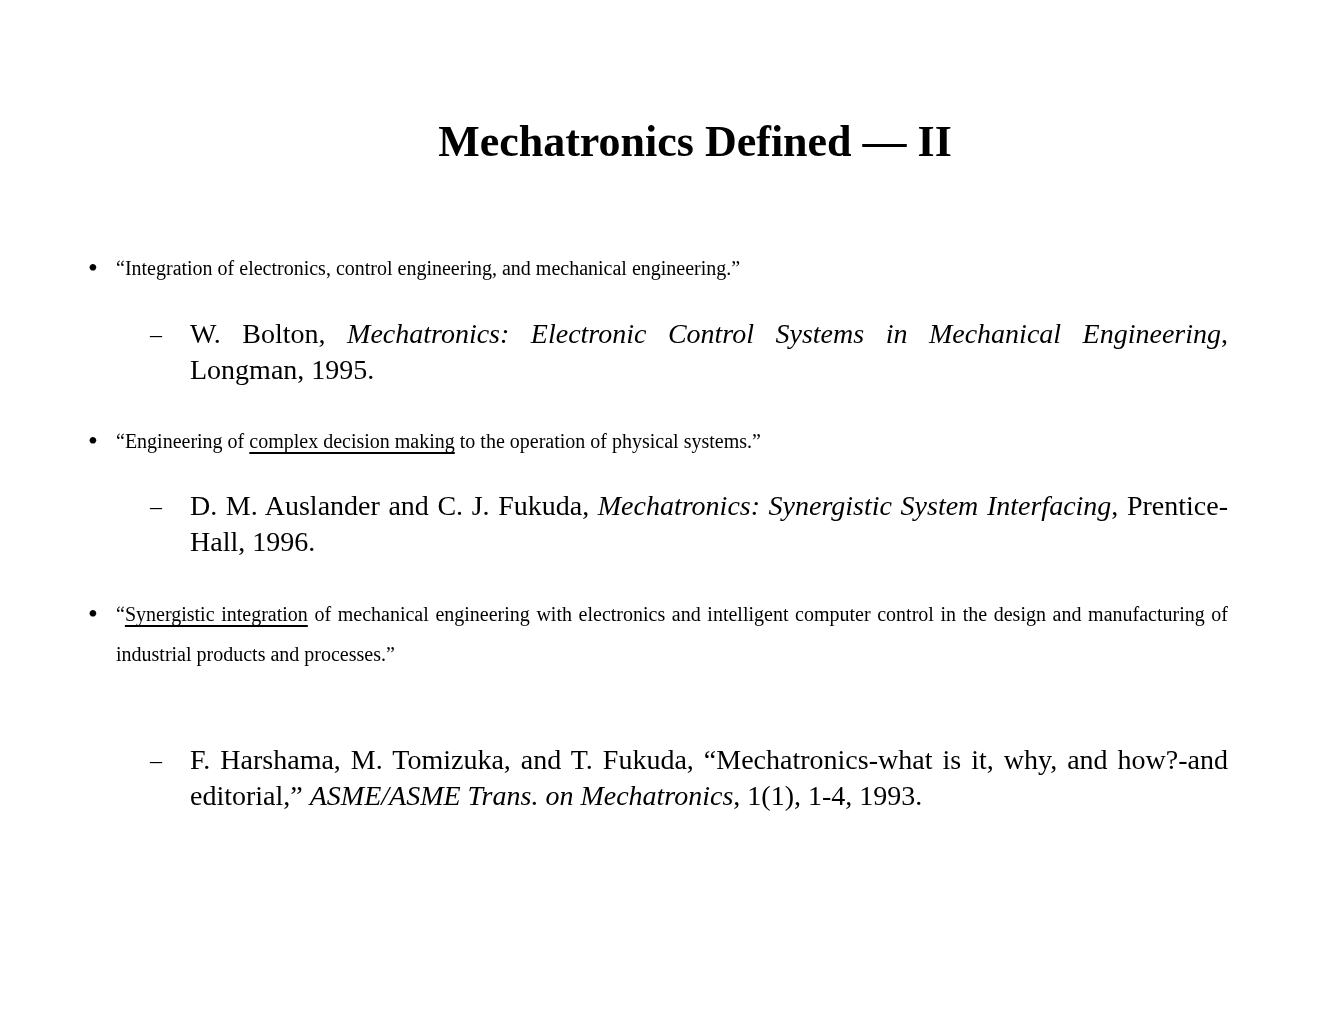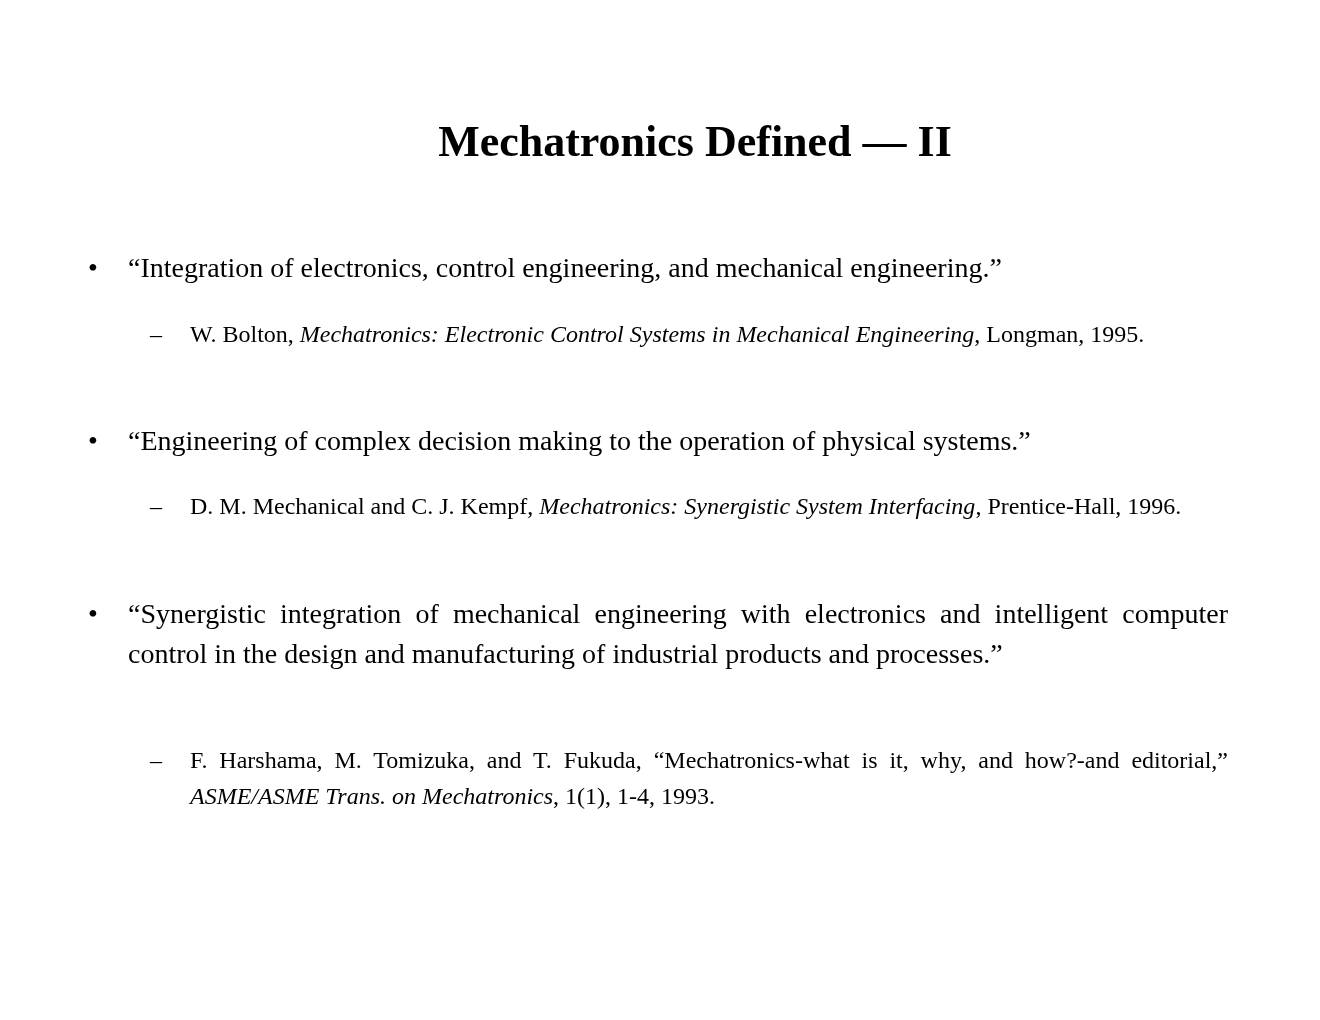--- a/index.html
+++ b/index.html
@@ -32,45 +32,46 @@
       width: 1140px;
     }
     .bullet-marker {
       position: absolute;
       left: 0;
       top: 0;
       font-size: 28px;
       line-height: 40px;
     }
     .bullet-text {
-      margin-left: 40px;
-      font-size: 28px;
+      margin-left: 28px;
+      font-size: 20px;
       line-height: 40px;
       text-align: justify;
       text-align-last: left;
     }
     .u {
+      text-decoration: underline;
       text-decoration-thickness: 2px;
       text-underline-offset: 4px;
     }
     .sub {
       position: absolute;
       left: 150px;
       width: 1078px;
     }
     .sub-marker {
       position: absolute;
       left: 0;
       top: 0;
       font-size: 24px;
       line-height: 36px;
     }
     .sub-text {
       margin-left: 40px;
-      font-size: 24px;
+      font-size: 28px;
       line-height: 36px;
       text-align: justify;
       text-align-last: left;
     }
     .it { font-style: italic; }
   </style>
 </head>
 <body>
 
 <h1 class="slide-title">Mechatronics Defined — II</h1>
@@ -85,21 +86,21 @@
   <span class="sub-marker">–</span>
   <div class="sub-text"><span>W. Bolton, </span><span class="it">Mechatronics: Electronic Control Systems in Mechanical Engineering</span><span>, Longman, 1995.</span></div>
 </div>
 
 <div class="bullet" style="top:421px;">
   <span class="bullet-marker">•</span>
   <div class="bullet-text"><span>“Engineering of </span><span class="u">complex decision making</span><span> to the operation of physical systems.”</span></div>
 </div>
 <div class="sub" style="top:488px;">
   <span class="sub-marker">–</span>
-  <div class="sub-text"><span>D. M. Mechanical and C. J. Kempf, </span><span class="it">Mechatronics: Synergistic System Interfacing</span><span>, Prentice-Hall, 1996.</span></div>
+  <div class="sub-text"><span>D. M. Auslander and C. J. Fukuda, </span><span class="it">Mechatronics: Synergistic System Interfacing</span><span>, Prentice-Hall, 1996.</span></div>
 </div>
 
 <div class="bullet" style="top:594px;">
   <span class="bullet-marker">•</span>
   <div class="bullet-text"><span>“</span><span class="u">Synergistic integration</span><span> of mechanical engineering with electronics and intelligent computer control in the design and manufacturing of industrial products and processes.”</span></div>
 </div>
 <div class="sub" style="top:742px;">
   <span class="sub-marker">–</span>
   <div class="sub-text"><span>F. Harshama, M. Tomizuka, and T. Fukuda, “Mechatronics-what is it, why, and how?-and editorial,” </span><span class="it">ASME/ASME Trans. on Mechatronics</span><span>, 1(1), 1-4, 1993.</span></div>
 </div>

